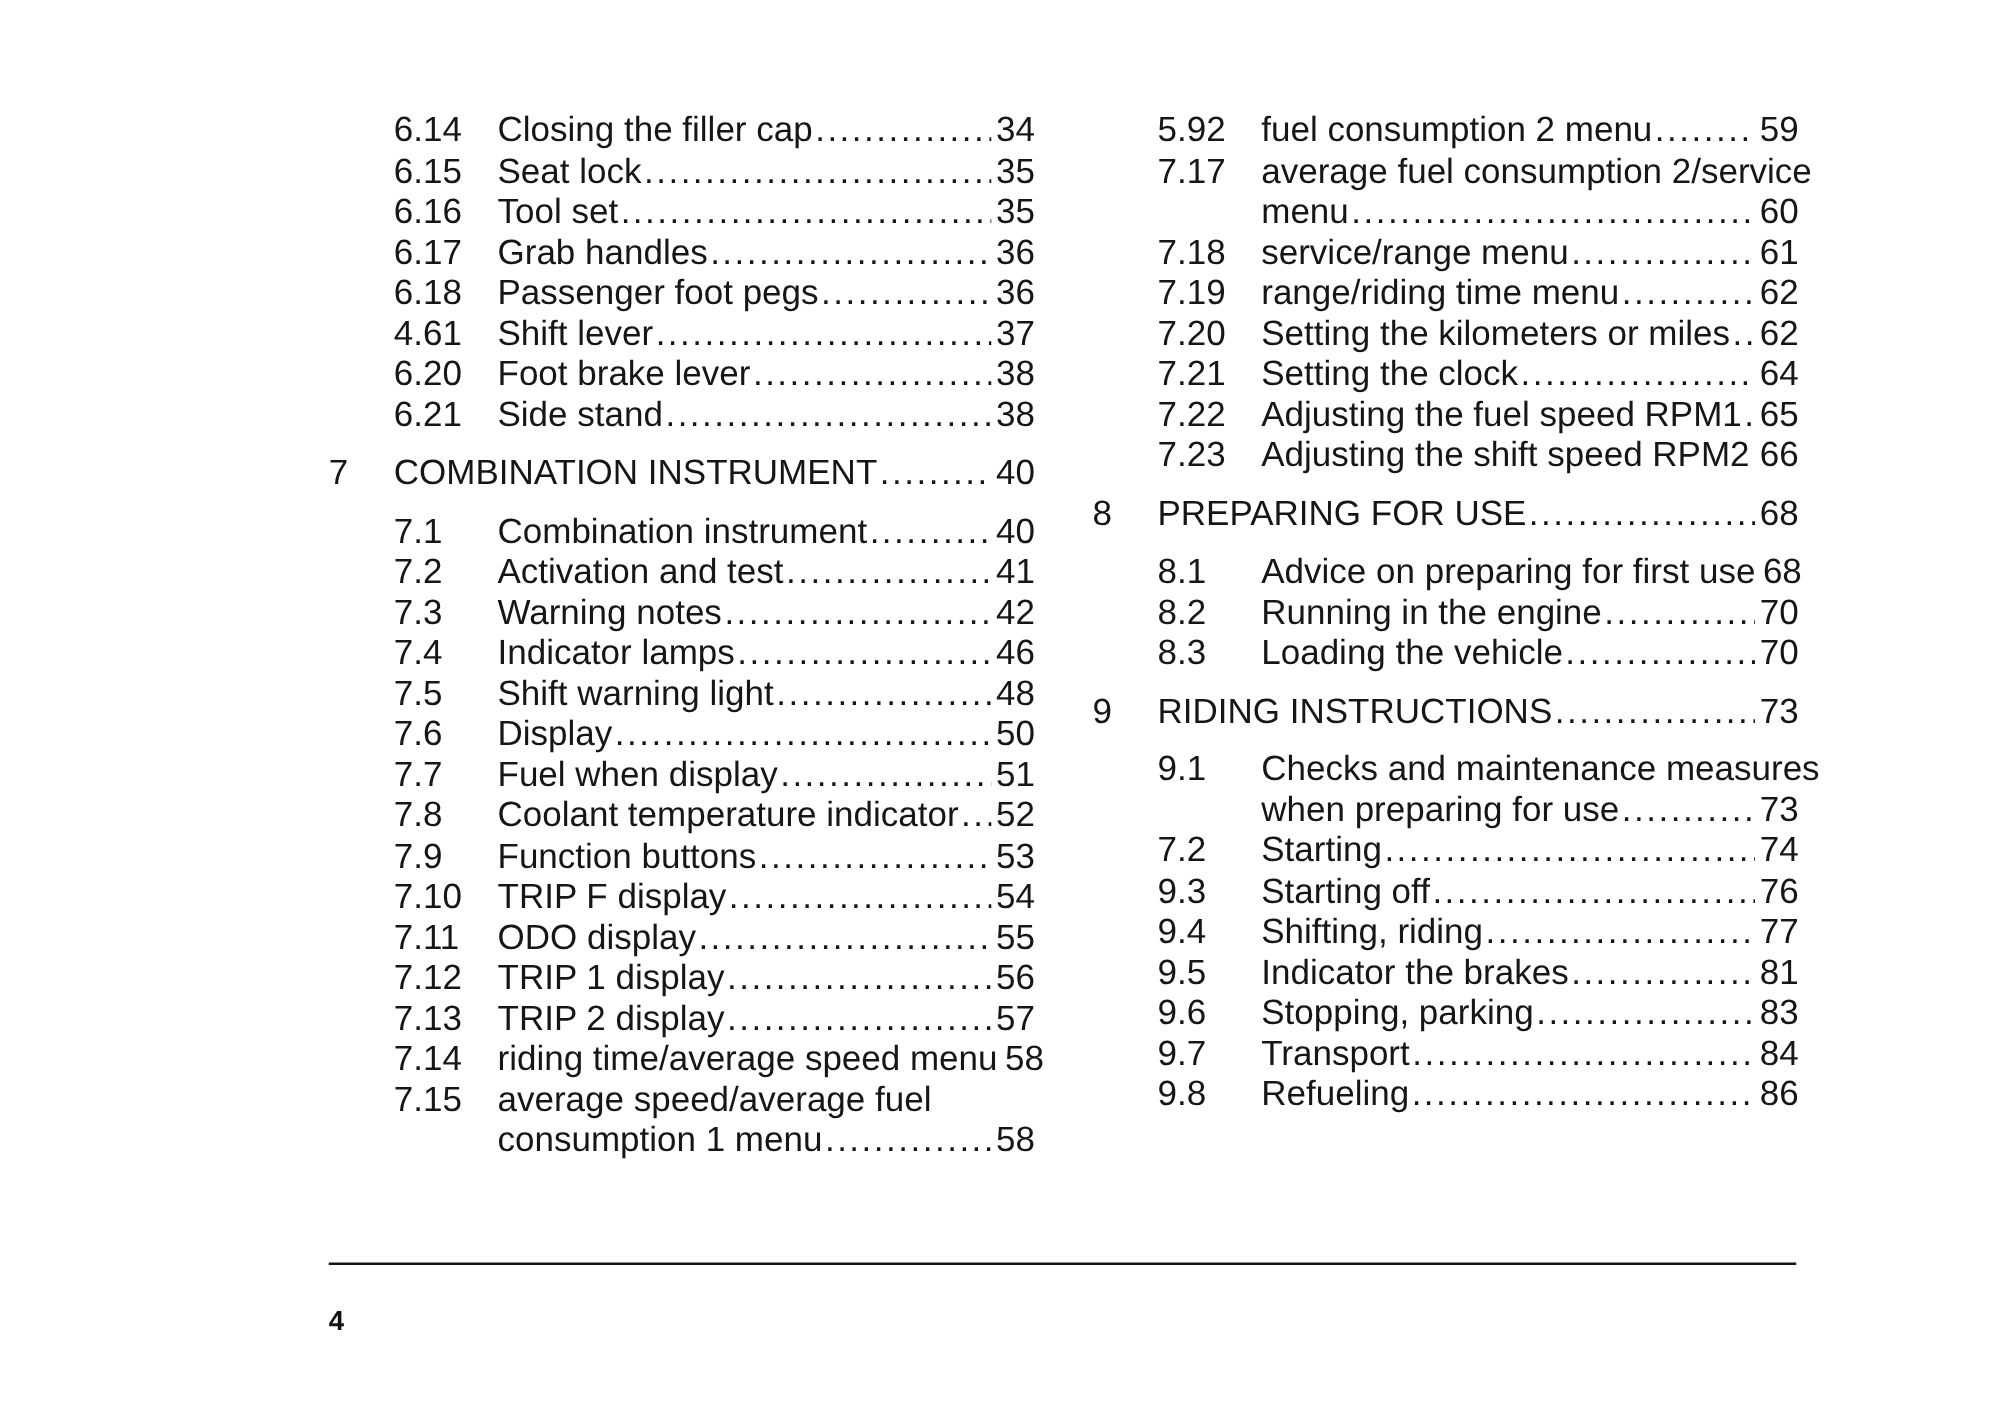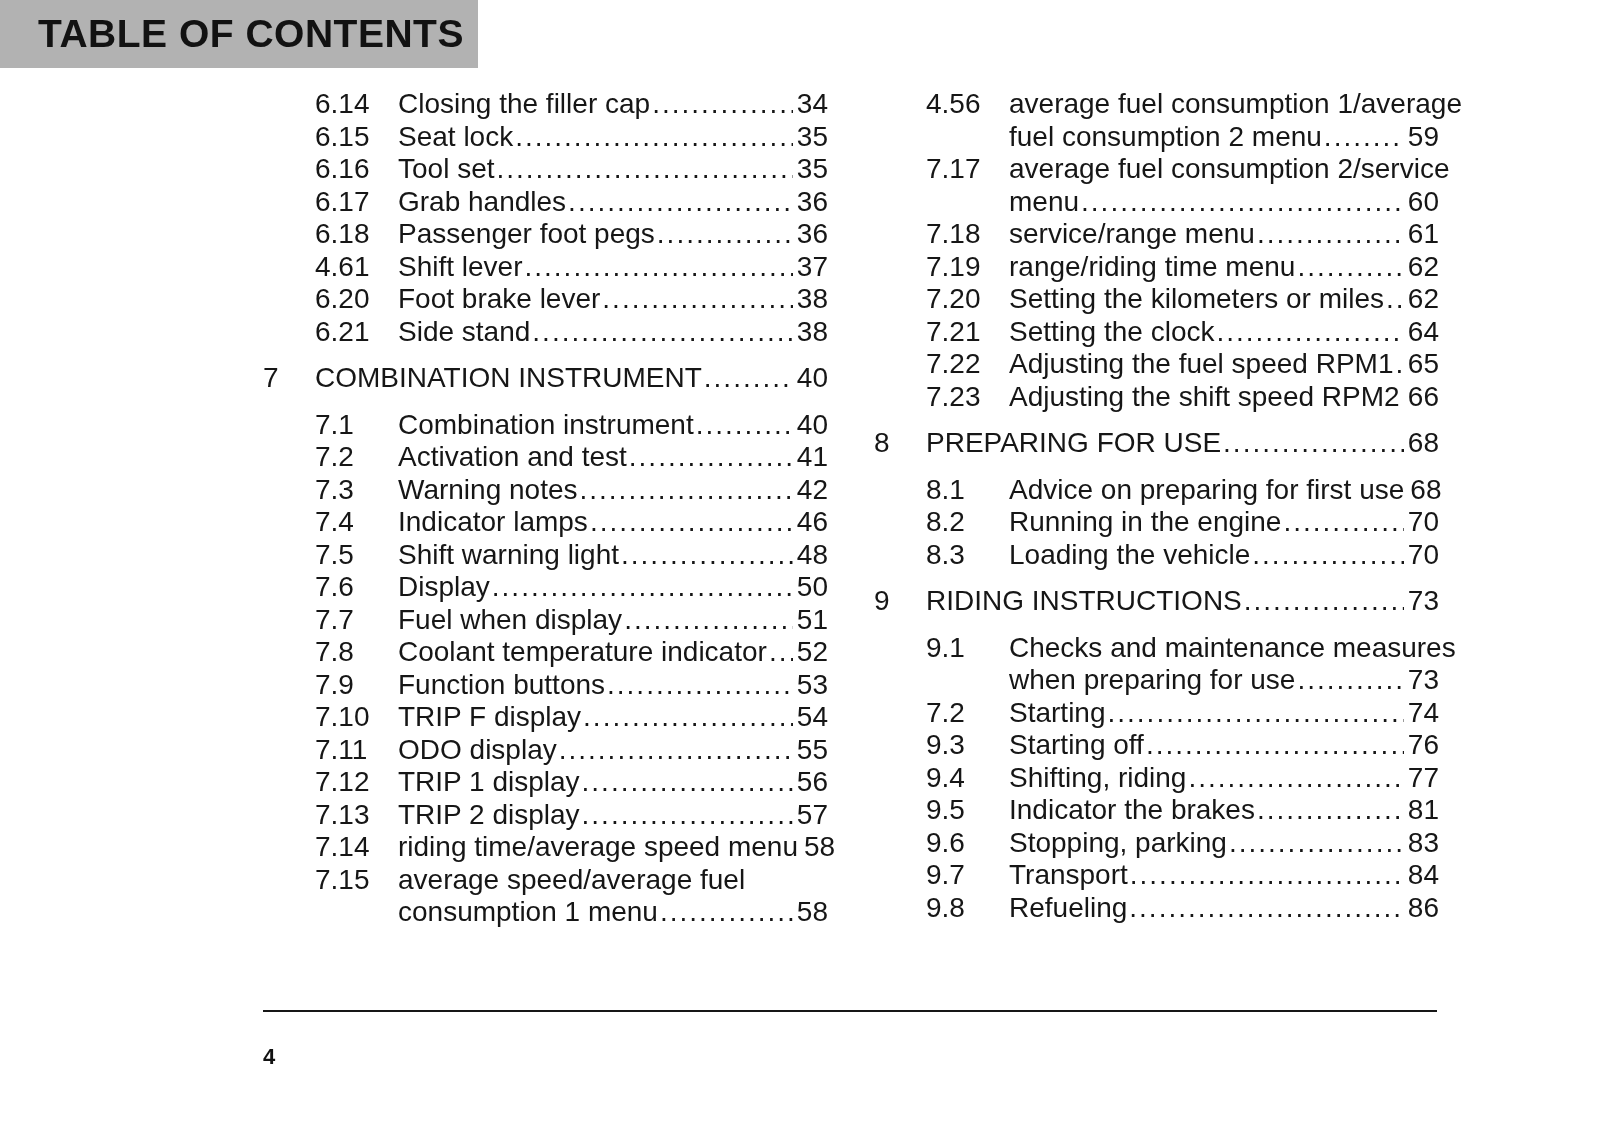--- a/index.html
+++ b/index.html
@@ -109,23 +109,20 @@
     font-size: 22px;
     font-weight: bold;
     color: #121212;
   }
 </style>
 </head>
 <body>
 
 <div class="page">
 
-  <div class="header-block" style="background: rgb(178, 178, 178);">
-    <h1>TABLE OF CONTENTS</h1>
-  </div>
 
   <div class="toc-columns">
     <div class="toc-column" id="col-left">
         <div class="entry sub">
           <span class="num">6.14</span>
           <div class="title-block">
             <div class="line last">
               <span class="line-text">Closing the filler cap</span>
               <span class="leader">......................................................................................................................................................</span>
               <span class="pagenum">34</span>
@@ -359,23 +356,22 @@
             <div class="line last">
               <span class="line-text">consumption 1 menu</span>
               <span class="leader">......................................................................................................................................................</span>
               <span class="pagenum">58</span>
             </div>
           </div>
         </div>
       </div>
     <div class="toc-column" id="col-right">
         <div class="entry sub">
-          <span class="num">4.56</span>
-          <div class="title-block">
-            <div class="line"><span class="line-text">average fuel consumption 1/average</span></div>
+          <span class="num">5.92</span>
+          <div class="title-block">
             <div class="line last">
               <span class="line-text">fuel consumption 2 menu</span>
               <span class="leader">......................................................................................................................................................</span>
               <span class="pagenum">59</span>
             </div>
           </div>
         </div>
         <div class="entry sub">
           <span class="num">7.17</span>
           <div class="title-block">

